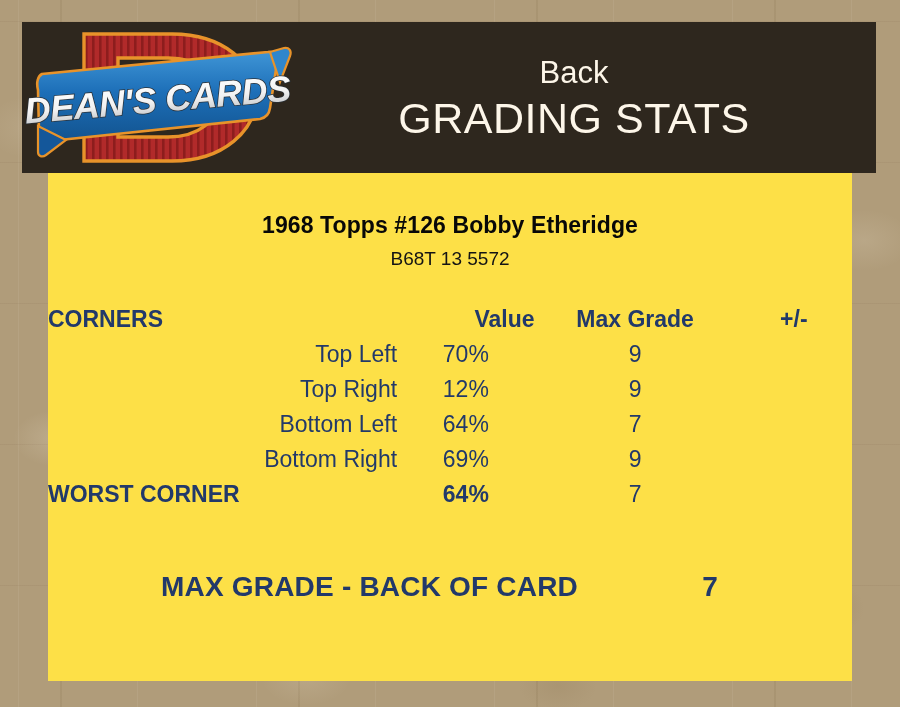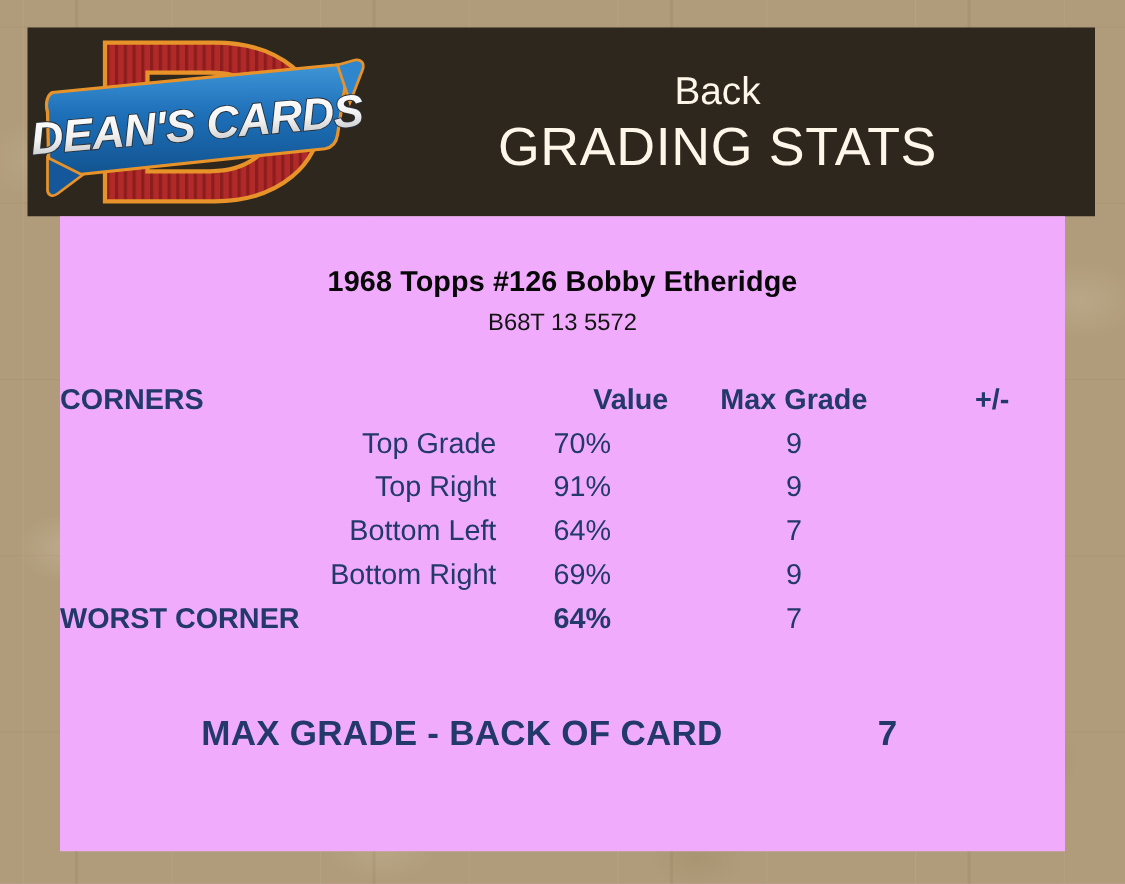--- a/index.html
+++ b/index.html
@@ -86,21 +86,21 @@
     font-weight: 400;
   }
 
   
   #content-panel {
     position: absolute;
     left: 48px;
     top: 173px;
     width: 804px;
     height: 508px;
-    background: #f0abfc;
+    background: #fde047;
   }
 
   #card-heading {
     text-align: center;
     font-size: 23px;
     font-weight: bold;
     color: #080808;
     margin-top: 39px;
     letter-spacing: 0.1px;
   }
@@ -237,28 +237,28 @@
     <thead>
       <tr>
         <th class="th-label">CORNERS</th>
         <th class="th-value">Value</th>
         <th class="th-grade">Max Grade</th>
         <th class="th-delta">+/-</th>
       </tr>
     </thead>
     <tbody id="stats-body">
       <tr class="row-corner">
-        <td class="td-label">Top Grade</td>
+        <td class="td-label">Top Left</td>
         <td class="td-value">70%</td>
         <td class="td-grade">9</td>
         <td class="td-delta"></td>
       </tr>
       <tr class="row-corner">
         <td class="td-label">Top Right</td>
-        <td class="td-value">91%</td>
+        <td class="td-value">12%</td>
         <td class="td-grade">9</td>
         <td class="td-delta"></td>
       </tr>
       <tr class="row-corner">
         <td class="td-label">Bottom Left</td>
         <td class="td-value">64%</td>
         <td class="td-grade">7</td>
         <td class="td-delta"></td>
       </tr>
       <tr class="row-corner">

